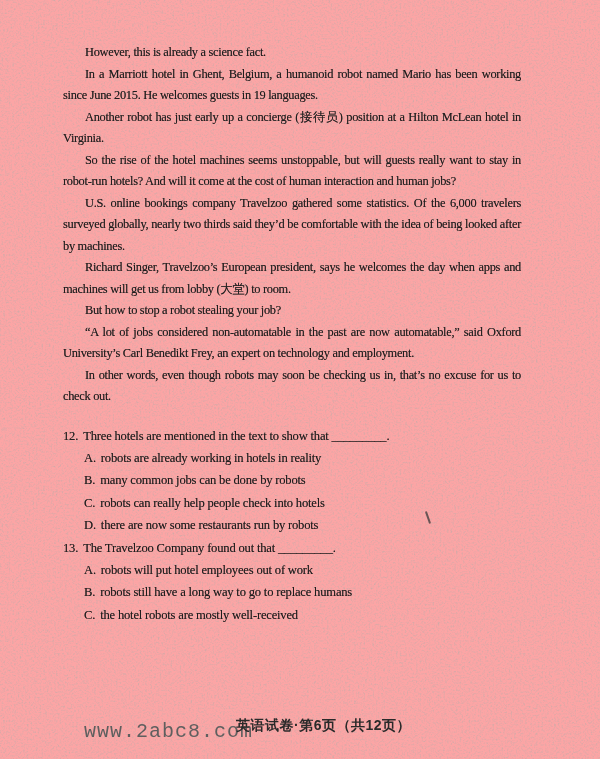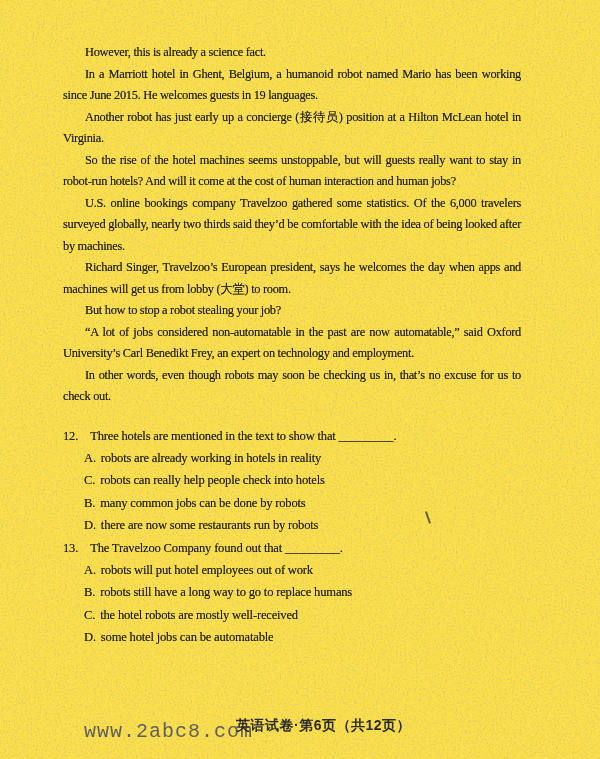--- a/index.html
+++ b/index.html
@@ -5,21 +5,21 @@
   html, body { margin: 0; padding: 0; }
   body {
     width: 600px;
     background: #e9e9e7;
     font-family: "Liberation Serif", "DejaVu Serif", serif;
   }
   .page {
     position: relative;
     width: 600px;
     height: 759px;
-    background: #fde047;
+    background: #fca5a5;
     overflow: hidden;
     color: #1e1e1e;
   }
   .noise {
     position: absolute;
     left: 0; top: 0;
     opacity: 0.55;
     pointer-events: none;
   }
   .content {
@@ -37,21 +37,21 @@
     line-height: 21.5px;
     letter-spacing: -0.3px;
   }
   .questions {
     margin-top: 17px;
     font-size: 12.6px;
     line-height: 22.4px;
     letter-spacing: -0.2px;
   }
   .questions p { margin: 0; }
-  .q-stem .qnum { margin-right: 12px; }
+  .q-stem .qnum { margin-right: 5px; }
   .q-option {
     padding-left: 21px;
     font-family: Liberation Serif, serif;
   }
   .q-option .letter { margin-right: 5px; }
   .footer-watermark {
     position: absolute;
     left: 84px;
     top: 720px;
     font-family: "Liberation Mono", "DejaVu Sans Mono", monospace;
@@ -108,31 +108,30 @@
       <p>But how to stop a robot stealing your job?</p>
       <p>“A lot of jobs considered non-automatable in the past are now automatable,” said Oxford University’s Carl Benedikt Frey, an expert on technology and employment.</p>
       <p>In other words, even though robots may soon be checking us in, that’s no excuse for us to check out.</p>
     </section>
 
     <section class="questions">
 
       <div class="question">
         <p class="q-stem"><span class="qnum">12.</span><span>Three hotels are mentioned in the text to show that _________.</span></p>
         <p class="q-option"><span class="letter">A.</span><span>robots are already working in hotels in reality</span></p>
+        <p class="q-option"><span class="letter">B.</span><span>many common jobs can be done by robots</span></p>
         <p class="q-option"><span class="letter">C.</span><span>robots can really help people check into hotels</span></p>
-        <p class="q-option"><span class="letter">B.</span><span>many common jobs can be done by robots</span></p>
         <p class="q-option"><span class="letter">D.</span><span>there are now some restaurants run by robots</span></p>
       </div>
 
       <div class="question">
         <p class="q-stem"><span class="qnum">13.</span><span>The Travelzoo Company found out that _________.</span></p>
         <p class="q-option"><span class="letter">A.</span><span>robots will put hotel employees out of work</span></p>
         <p class="q-option"><span class="letter">B.</span><span>robots still have a long way to go to replace humans</span></p>
         <p class="q-option"><span class="letter">C.</span><span>the hotel robots are mostly well-received</span></p>
-        <p class="q-option"><span class="letter">D.</span><span>some hotel jobs can be automatable</span></p>
       </div>
 
     </section>
   </div>
 
   <div class="pen-mark"></div>
 
   <span class="footer-watermark">www.2abc8.com</span>
   <span class="footer-pageinfo">英语试卷·第6页（共12页）</span>
 

